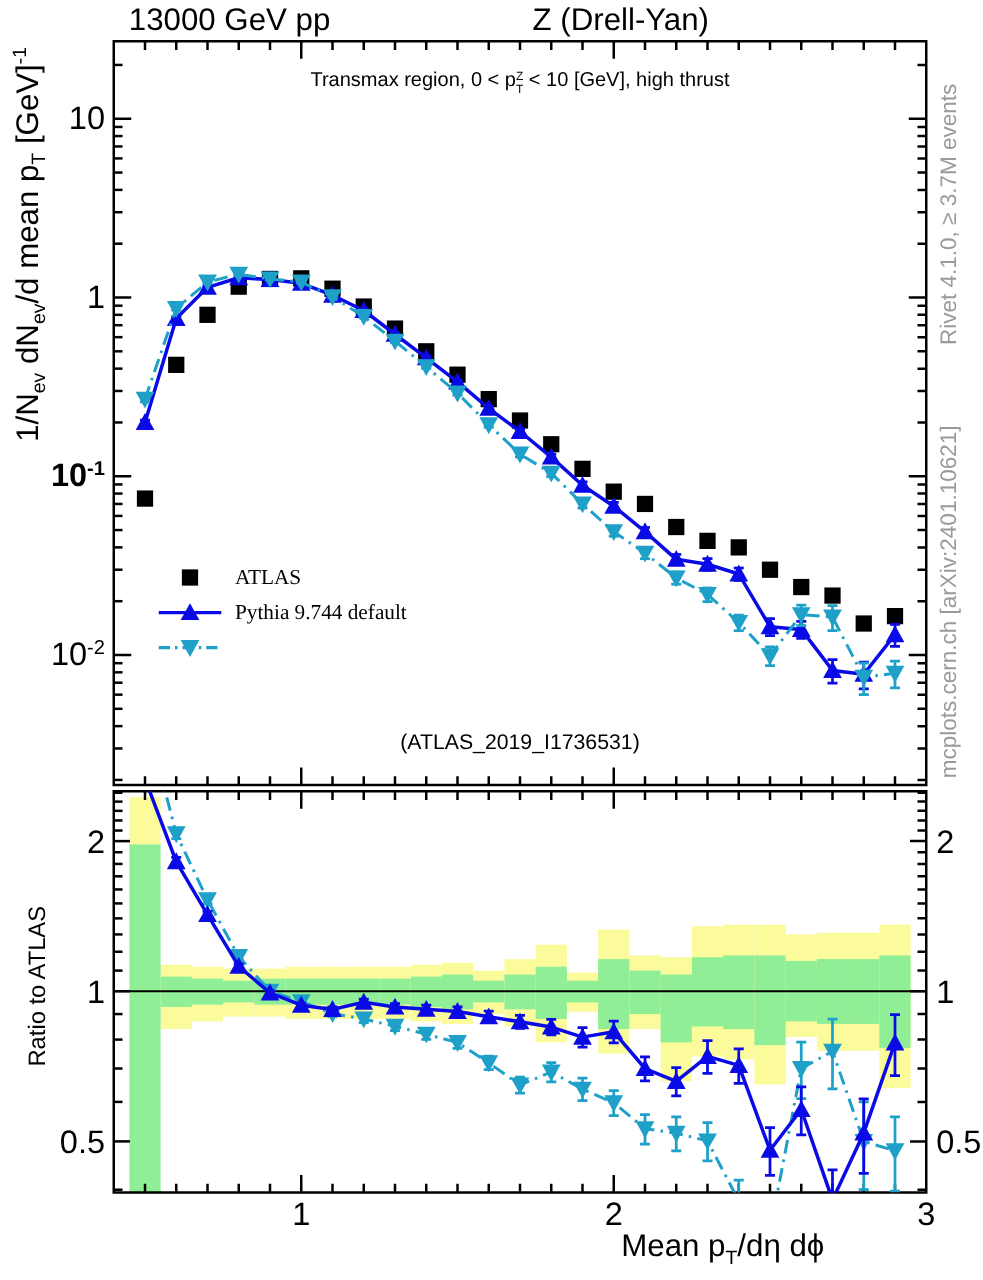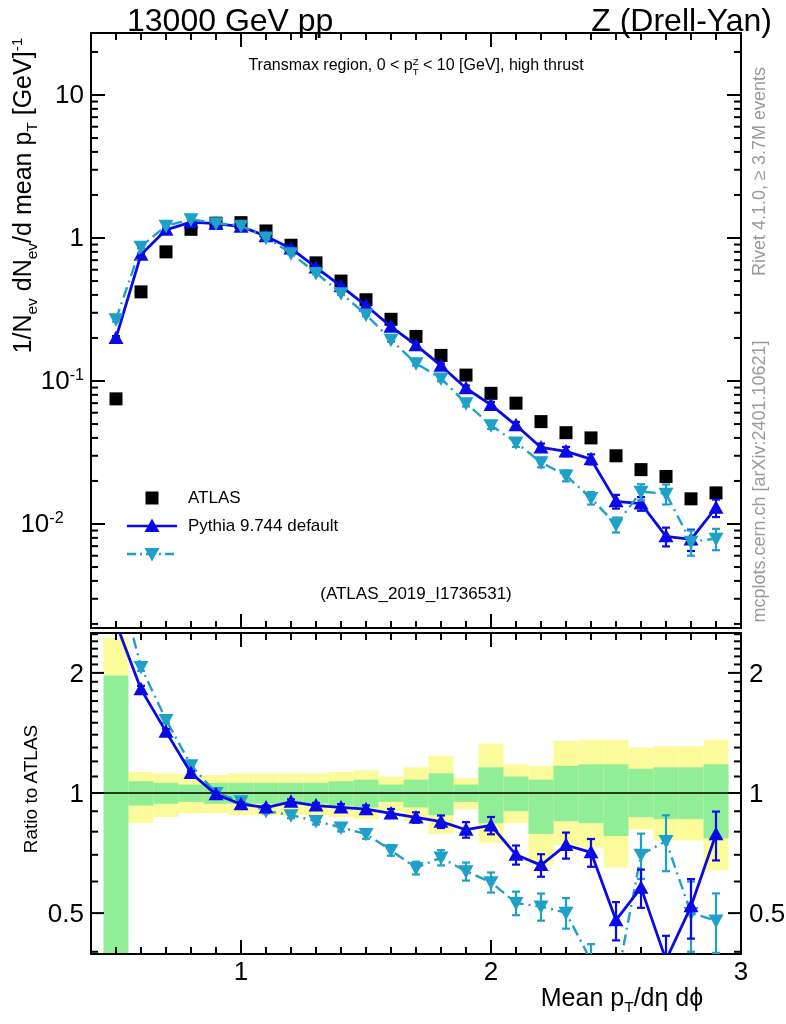--- a/index.html
+++ b/index.html
@@ -1,30 +1,30 @@
 <!DOCTYPE html>
 <html><head>
 <meta charset="utf-8">
 <style>
   html,body{margin:0;padding:0;background:#fff;}
   #fig{position:relative;width:786px;height:1024px;background:#fff;overflow:hidden;
        font-family:"Liberation Sans","DejaVu Sans",sans-serif;color:#000;}
   .abs{position:absolute;}
   .r90{transform:rotate(-90deg);transform-origin:0 0;}
   .nowrap{white-space:nowrap;}
-  .hdr{font-size:32px;line-height:1.1;margin-left:24px;}
+  .hdr{font-size:25px;line-height:1.1;}
   .title{font-size:16px;}
   .axtitle{font-size:25px;}
   .ticklab{position:absolute;font-size:26px;line-height:1.05;white-space:nowrap;}
   .sub{font-size:62%;position:relative;top:.38em;}
   .sup{font-size:62%;position:relative;top:-.55em;}
   .stack{display:inline-block;font-size:60%;line-height:1.0;vertical-align:-0.5em;text-align:left;}
   .stack span{display:block;}
   .gray{color:#9a9a9a;}
-  .legend{position:absolute;left:126px;top:484px;}
+  .legend{position:absolute;left:126px;top:448px;font-family:Liberation Serif, serif;}
   .legend-row{display:flex;align-items:center;height:28px;}
   .legend-marker{width:52px;height:20px;flex:0 0 52px;}
   .legend-label{font-size:17px;margin-left:10px;white-space:nowrap;}
   .watermark{position:absolute;left:91px;top:584px;width:650px;text-align:center;
              font-size:17px;color:#000000;}
   .note{font-size:18px;text-align:center;}
 </style>
 </head>
 <body>
 
@@ -741,29 +741,29 @@
         <line x1="687" y1="938.6025070316616" x2="695" y2="938.6025070316616" stroke="#0a0ae6" stroke-width="2.2"></line>
         <polygon points="691,898.8146658897151 683.5,912.3146658897151 698.5,912.3146658897151" fill="#0a0ae6"></polygon>
         <line x1="716" y1="811.6076604876681" x2="716" y2="860.4478141247372" stroke="#0a0ae6" stroke-width="2.2"></line>
         <line x1="712" y1="811.6076604876681" x2="720" y2="811.6076604876681" stroke="#0a0ae6" stroke-width="2.2"></line>
         <line x1="712" y1="860.4478141247372" x2="720" y2="860.4478141247372" stroke="#0a0ae6" stroke-width="2.2"></line>
         <polygon points="716,826.8126961709207 708.5,840.3126961709207 723.5,840.3126961709207" fill="#0a0ae6"></polygon>
       </g>
     </svg>
 
   <div class="abs hdr nowrap" style="left:103px;top:3px">13000 GeV pp</div>
-  <div class="abs hdr nowrap" style="left:448px;top:3px;width:300px;text-align:right">Z (Drell-Yan)</div>
+  <div class="abs hdr nowrap" style="left:426px;top:3px;width:300px;text-align:left">Z (Drell-Yan)</div>
 
   <div class="abs title nowrap" style="left:91px;top:56px;width:650px;text-align:center"><span>Transmax region, 0 &lt; p</span><span class="stack"><span>Z</span><span>T</span></span><span> &lt; 10 [GeV], high thrust</span></div>
 
   <div class="abs r90 axtitle nowrap" style="left:8px;top:368px;width:345px;text-align:center"><span>1/N</span><span class="sub">ev</span><span> dN</span><span class="sub">ev</span><span>/d mean p</span><span class="sub">T</span><span> [GeV]</span><span class="sup">-1</span></div>
 
   <div class="abs r90 nowrap" style="left:20px;top:864px;width:150px;text-align:center;font-size:19px">Ratio to ATLAS</div>
 
-  <div class="abs axtitle nowrap" style="left:497px;top:983px;width:250px;text-align:center"><span>Mean p</span><span class="sub">T</span><span>/dη dϕ</span></div>
+  <div class="abs axtitle nowrap" style="left:497px;top:983px;width:250px;text-align:left"><span>Mean p</span><span class="sub">T</span><span>/dη dϕ</span></div>
 
   <div class="legend">
     <div class="legend-row">
       <svg id="lmk0" class="legend-marker" viewBox="0 0 52 20">
           <rect x="19.5" y="3.5" width="13" height="13" fill="#000000"></rect>
         </svg>
       <span class="legend-label">ATLAS</span>
     </div>
     <div class="legend-row">
       <svg id="lmk1" class="legend-marker" viewBox="0 0 52 20">
@@ -780,22 +780,22 @@
     </div>
   </div>
 
   <div class="watermark nowrap">(ATLAS_2019_I1736531)</div>
 
   <div class="abs r90 gray note nowrap" style="left:749px;top:314px;width:285px">Rivet 4.1.0, ≥ 3.7M events</div>
   <div class="abs r90 gray note nowrap" style="left:749px;top:634px;width:305px">mcplots.cern.ch [arXiv:2401.10621]</div>
 
 <div class="ticklab" style="left: 0px; width: 84px; text-align: right; top: 81px;"><span>10</span></div>
     <div class="ticklab" style="left: 0px; width: 84px; text-align: right; top: 224px;"><span>1</span></div>
-    <div class="ticklab" style="left: 0px; width: 84px; text-align: right; top: 367px;"><span>10</span><span class="sup">-1</span></div>
-    <div class="ticklab" style="left: 0px; width: 84px; text-align: center; top: 510px;"><span>10</span><span class="sup">-2</span></div>
+    <div class="ticklab" style="left: 0px; width: 84px; text-align: right; top: 367px; font-weight: bold;"><span>10</span><span class="sup">-1</span></div>
+    <div class="ticklab" style="left: 0px; width: 84px; text-align: right; top: 510px;"><span>10</span><span class="sup">-2</span></div>
     <div class="ticklab" style="left: 0px; width: 84px; text-align: right; top: 659.889px;">2</div>
     <div class="ticklab" style="left: 749px; width: 60px; text-align: left; top: 659.889px;">2</div>
     <div class="ticklab" style="left: 0px; width: 84px; text-align: right; top: 780px;">1</div>
     <div class="ticklab" style="left: 749px; width: 60px; text-align: left; top: 780px;">1</div>
     <div class="ticklab" style="left: 0px; width: 84px; text-align: right; top: 900.111px;">0.5</div>
     <div class="ticklab" style="left: 749px; width: 60px; text-align: left; top: 900.111px;">0.5</div>
     <div class="ticklab" style="left: 211px; width: 60px; text-align: center; top: 958px;">1</div>
     <div class="ticklab" style="left: 461px; width: 60px; text-align: center; top: 958px;">2</div>
     <div class="ticklab" style="left: 711px; width: 60px; text-align: center; top: 958px;">3</div>
   </div>

